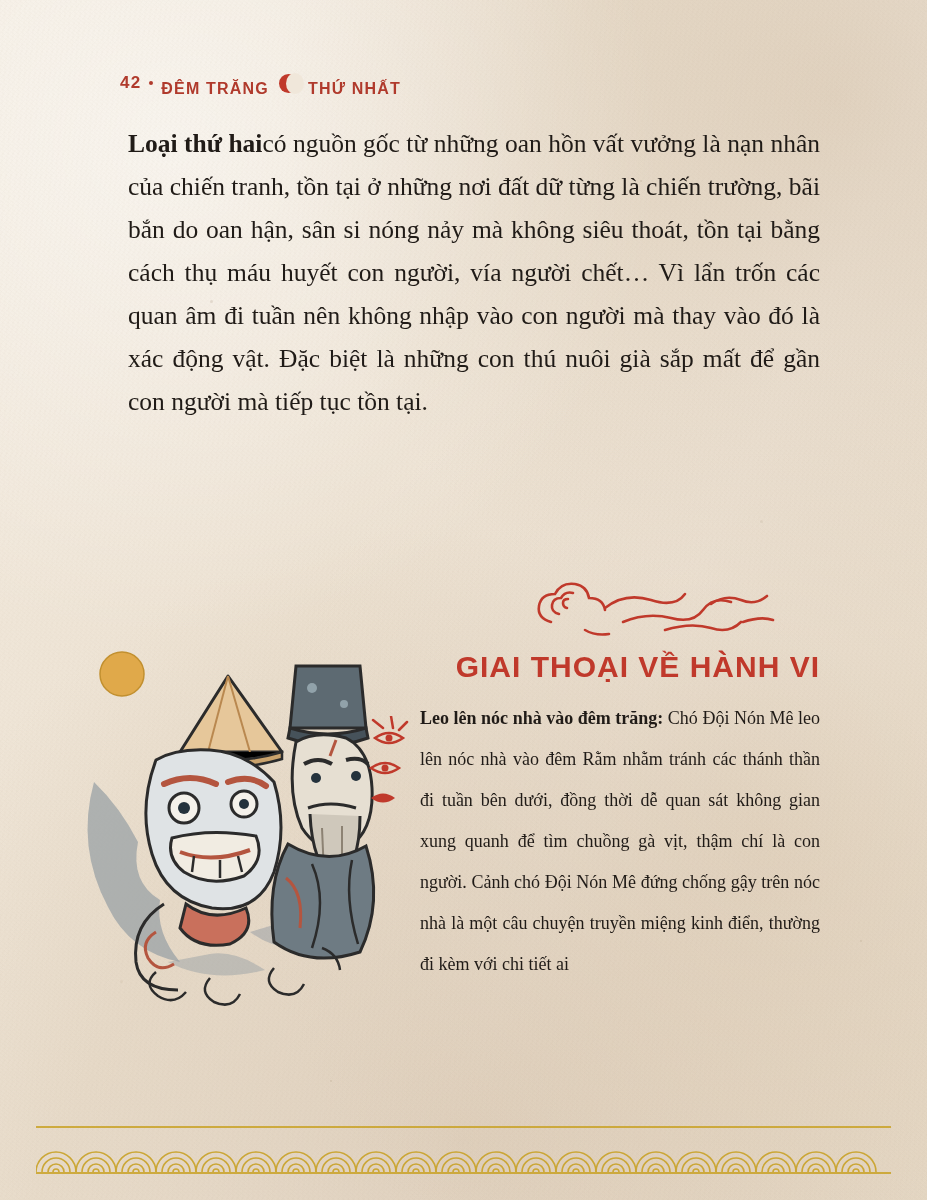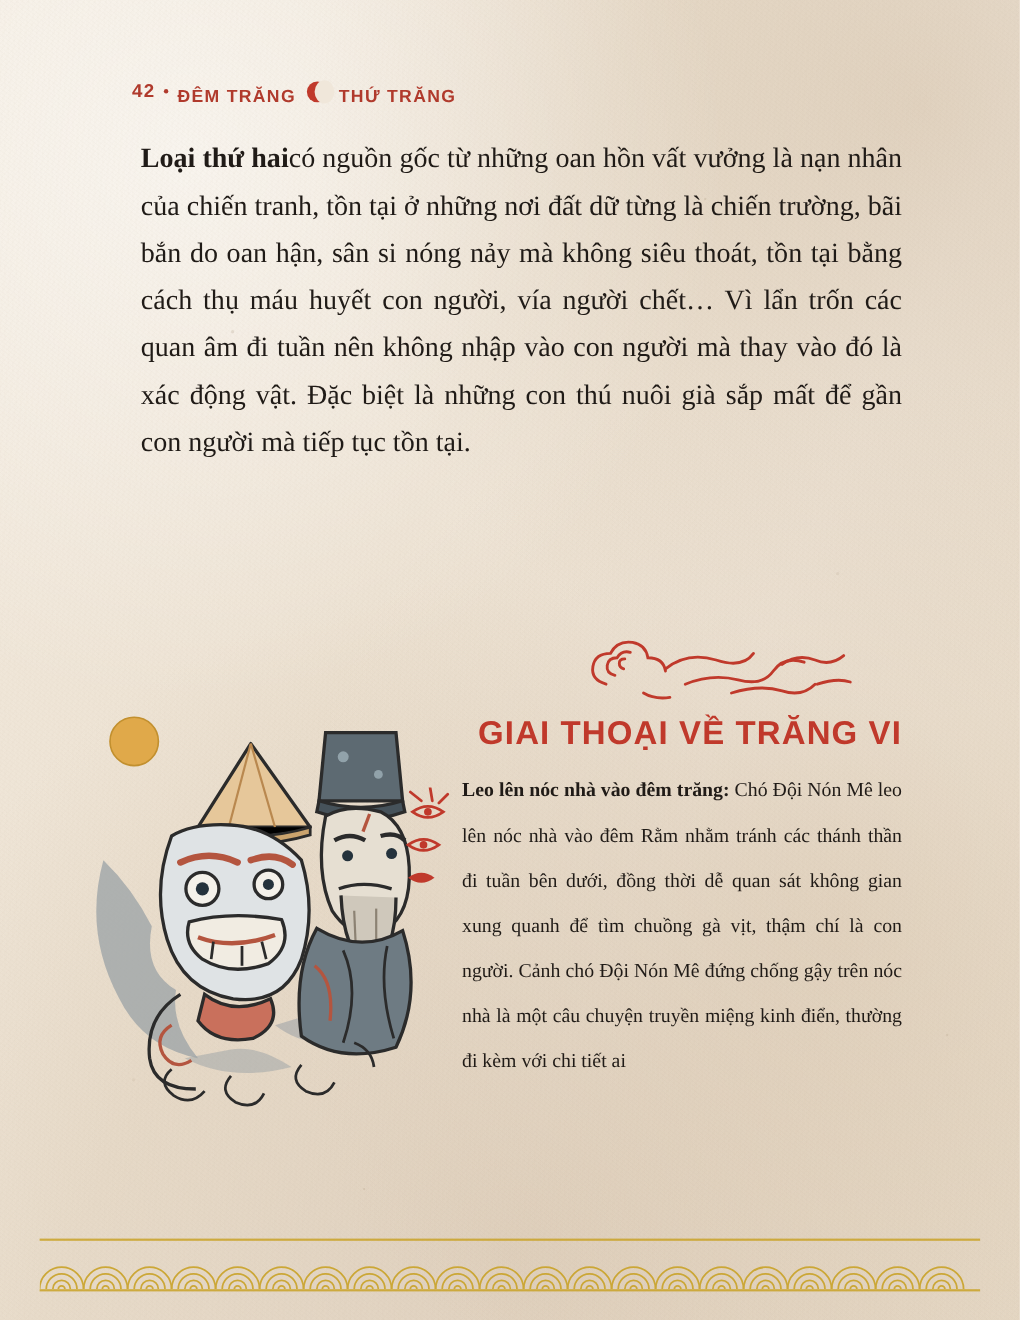--- a/index.html
+++ b/index.html
@@ -196,21 +196,21 @@
   <div class="speck" style="left:760px;top:520px;width:3px;height:3px;opacity:.6;"></div>
   <div class="speck" style="left:330px;top:1080px;width:2px;height:2px;"></div>
   <div class="speck" style="left:120px;top:980px;width:3px;height:3px;opacity:.5;"></div>
   <div class="speck" style="left:860px;top:940px;width:2px;height:2px;"></div>
 
   <div class="runhead">
     <span class="pgnum">42</span>
     <span class="dot"></span>
     <span class="chap">ĐÊM TRĂNG</span>
     <span class="moon-icon"></span>
-    <span class="chap">THỨ TRĂNG</span>
+    <span class="chap">THỨ NHẤT</span>
   </div>
 
   <div class="col-main">
     <p class="body"><span class="bold">Loại thứ hai</span><span>có nguồn gốc từ những oan hồn vất vưởng là nạn nhân của chiến tranh, tồn tại ở những nơi đất dữ từng là chiến trường, bãi bắn do oan hận, sân si nóng nảy mà không siêu thoát, tồn tại bằng cách thụ máu huyết con người, vía người chết… Vì lẩn trốn các quan âm đi tuần nên không nhập vào con người mà thay vào đó là xác động vật. Đặc biệt là những con thú nuôi già sắp mất để gần con người mà tiếp tục tồn tại.</span></p>
   </div>
 
   <div class="illus">
     <svg width="360" height="380" viewBox="0 0 360 380" xmlns="http://www.w3.org/2000/svg">
       <defs>
         <clipPath id="bodyclip">
@@ -302,21 +302,21 @@
           <path d="M52 30 q-4 -1 -4 -5 q0 -4 5 -4"></path>
           <path d="M90 30 q20 -16 46 -8 q24 8 34 -6"></path>
           <path d="M108 44 q24 -10 48 -4 q22 6 32 -8 q10 -14 28 -8"></path>
           <path d="M150 52 q26 -8 46 -2 q18 6 30 -6"></path>
           <path d="M196 26 q14 -10 30 -4 q14 6 26 -4"></path>
           <path d="M228 44 q18 -6 30 -2"></path>
           <path d="M70 52 q10 6 24 4"></path>
         </g>
       </svg>
     </div>
-    <h2 class="side-title">GIAI THOẠI VỀ TRĂNG VI</h2>
+    <h2 class="side-title">GIAI THOẠI VỀ HÀNH VI</h2>
     <p class="side-body"><span class="side-lead">Leo lên nóc nhà vào đêm trăng:</span><span> Chó Đội Nón Mê leo lên nóc nhà vào đêm Rằm nhằm tránh các thánh thần đi tuần bên dưới, đồng thời dễ quan sát không gian xung quanh để tìm chuồng gà vịt, thậm chí là con người. Cảnh chó Đội Nón Mê đứng chống gậy trên nóc nhà là một câu chuyện truyền miệng kinh điển, thường đi kèm với chi tiết ai</span></p>
   </div>
 
   <div class="footer-orn">
     <div class="footer-line l1"></div>
     <div class="footer-line l2"></div>
     <div class="scallops">
       <svg width="855" height="44" viewBox="0 0 855 44" preserveAspectRatio="none" xmlns="http://www.w3.org/2000/svg">
         <g stroke="#c9a227" stroke-width="1.6" fill="none" opacity="0.9">
           <g id="fan">

